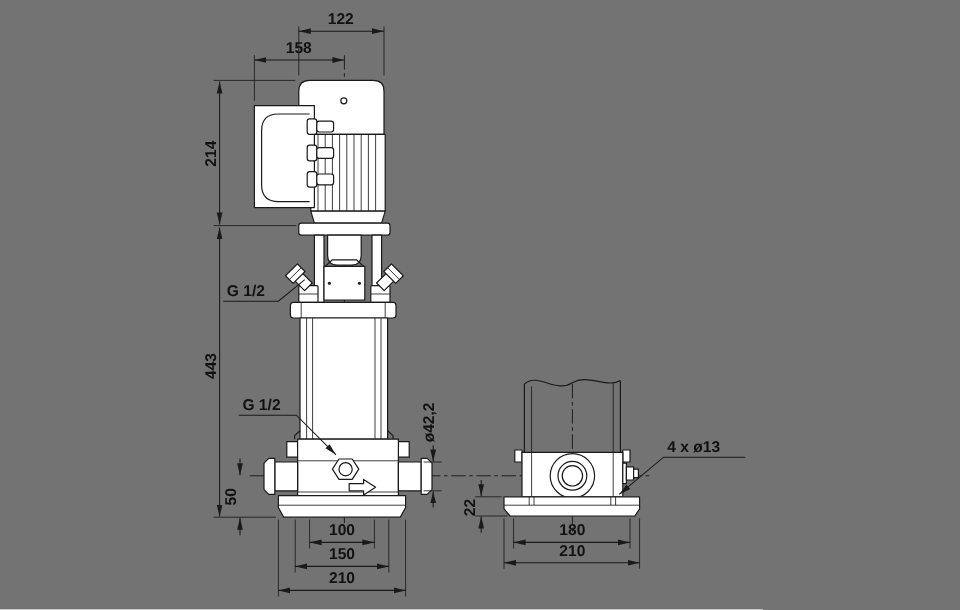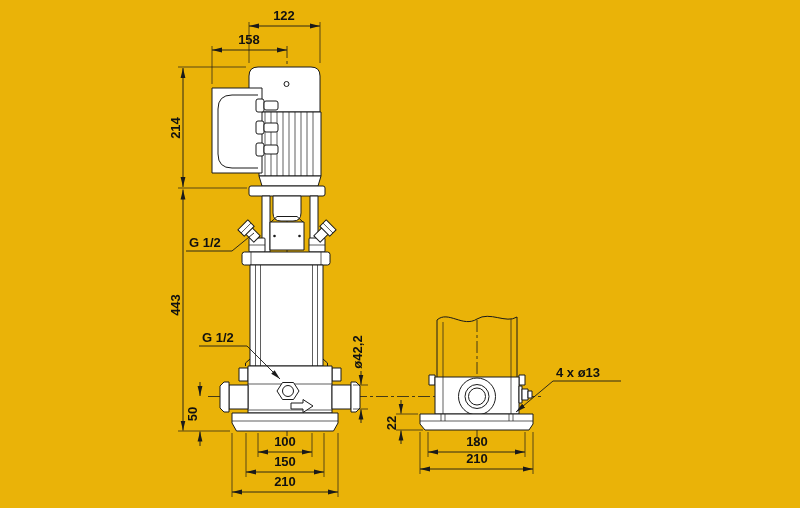--- a/index.html
+++ b/index.html
@@ -1,16 +1,16 @@
 <!DOCTYPE html>
 <html><head>
 <meta charset="utf-8">
 <style>
   html,body{margin:0;padding:0;background:#ffffff;}
-  .stage{position:relative;width:800px;height:508px;background:#eab308;overflow:hidden;
+  .stage{position:relative;width:800px;height:508px;background:#737373;overflow:hidden;
          font-family:"Liberation Sans",sans-serif;}
   svg{display:block;}
   .ln  {stroke:#1a1a1a;stroke-width:1;fill:none;stroke-linejoin:round;stroke-linecap:butt;}
   .lnf {stroke:#1a1a1a;stroke-width:1;fill:#ffffff;stroke-linejoin:round;}
   .thin{stroke:#1a1a1a;stroke-width:0.7;fill:none;}
   .dim {stroke:#1a1a1a;stroke-width:0.9;fill:none;}
   .cl  {stroke:#1a1a1a;stroke-width:0.8;fill:none;stroke-dasharray:12 3 3 3;}
   .dtxt{font-family:"Liberation Sans",sans-serif;font-size:13px;font-weight:700;fill:#111;}
 </style>
 </head>

